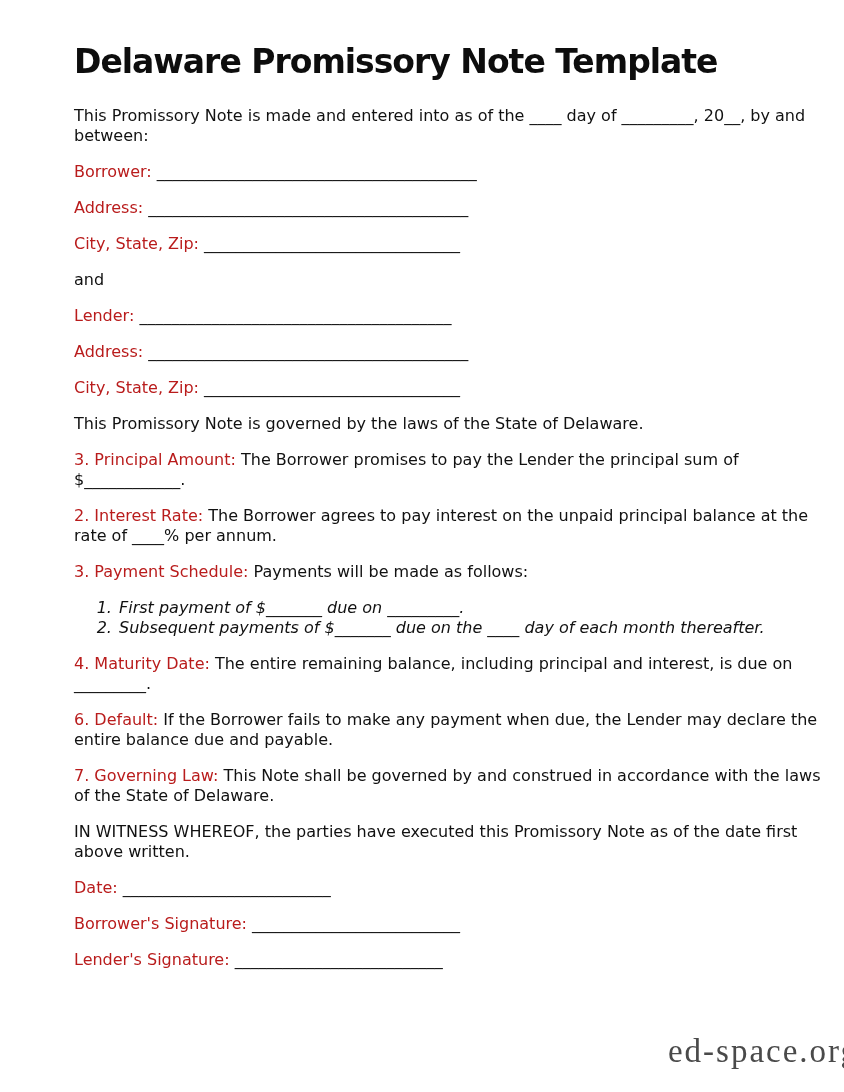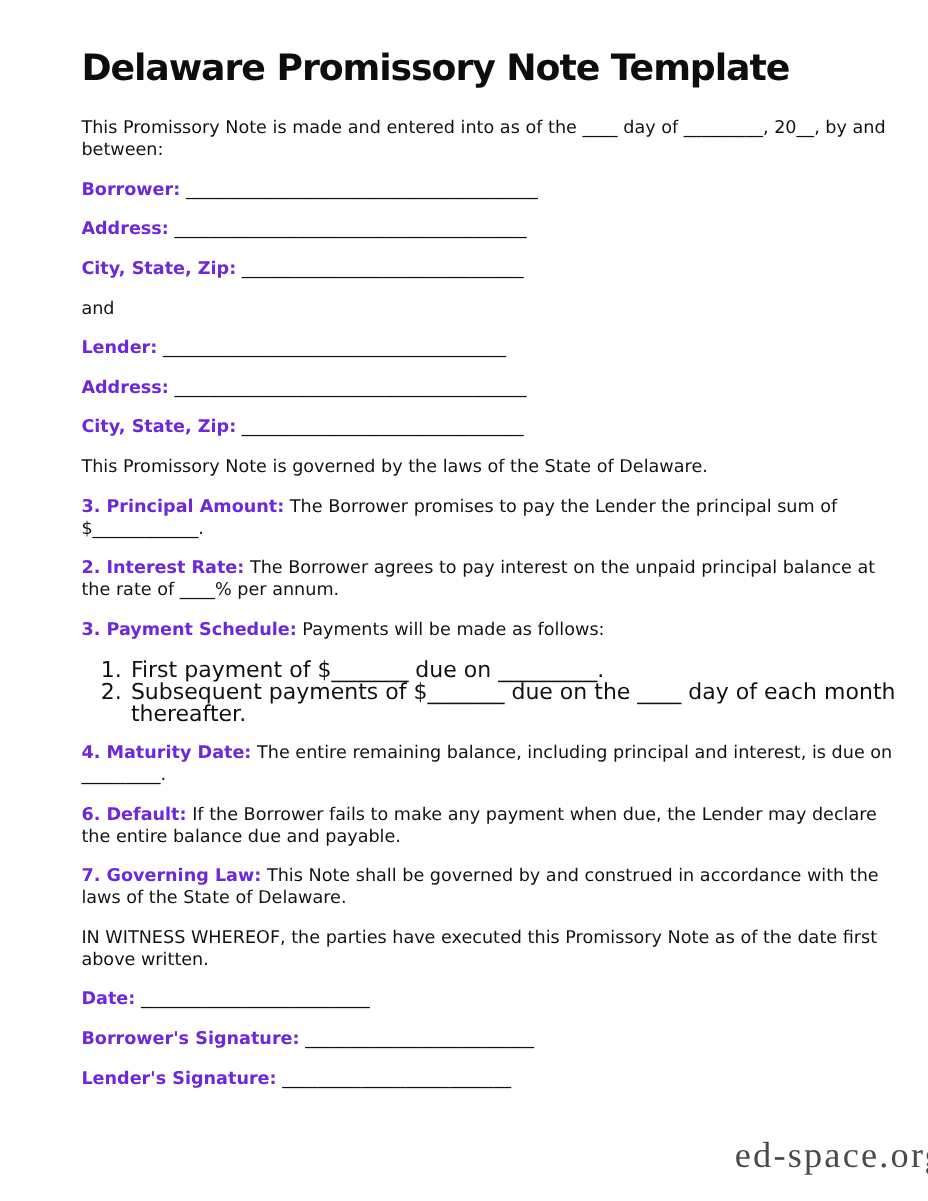--- a/index.html
+++ b/index.html
@@ -27,27 +27,28 @@
     color: #0d0d0d;
     margin: 0 0 26px 0;
     line-height: 1.05;
   }
   .para {
     font-size: 16px;
     line-height: 20px;
     margin: 0 0 16px 0;
     color: #111111;
   }
-  .para b, .para strong { font-weight: bold; color: #6d28d9; }
+  .para b, .para strong { font-weight: normal; color: #b91c1c; }
   .blank { font-weight: normal; white-space: nowrap; letter-spacing: 0; text-align: center; }
   ol.pay-list {
     margin: 0 0 16px 0;
     padding-left: 43px;
-    font-size: 20px;
+    font-size: 16px;
     line-height: 20px;
+    font-style: italic;
   }
   ol.pay-list li { padding-left: 2px; }
   .watermark {
     position: absolute;
     right: 14px;
     bottom: 22px;
     font-family: Liberation Serif, serif;
     font-size: 33px;
     letter-spacing: 2px;
     color: #4a4a4a;

